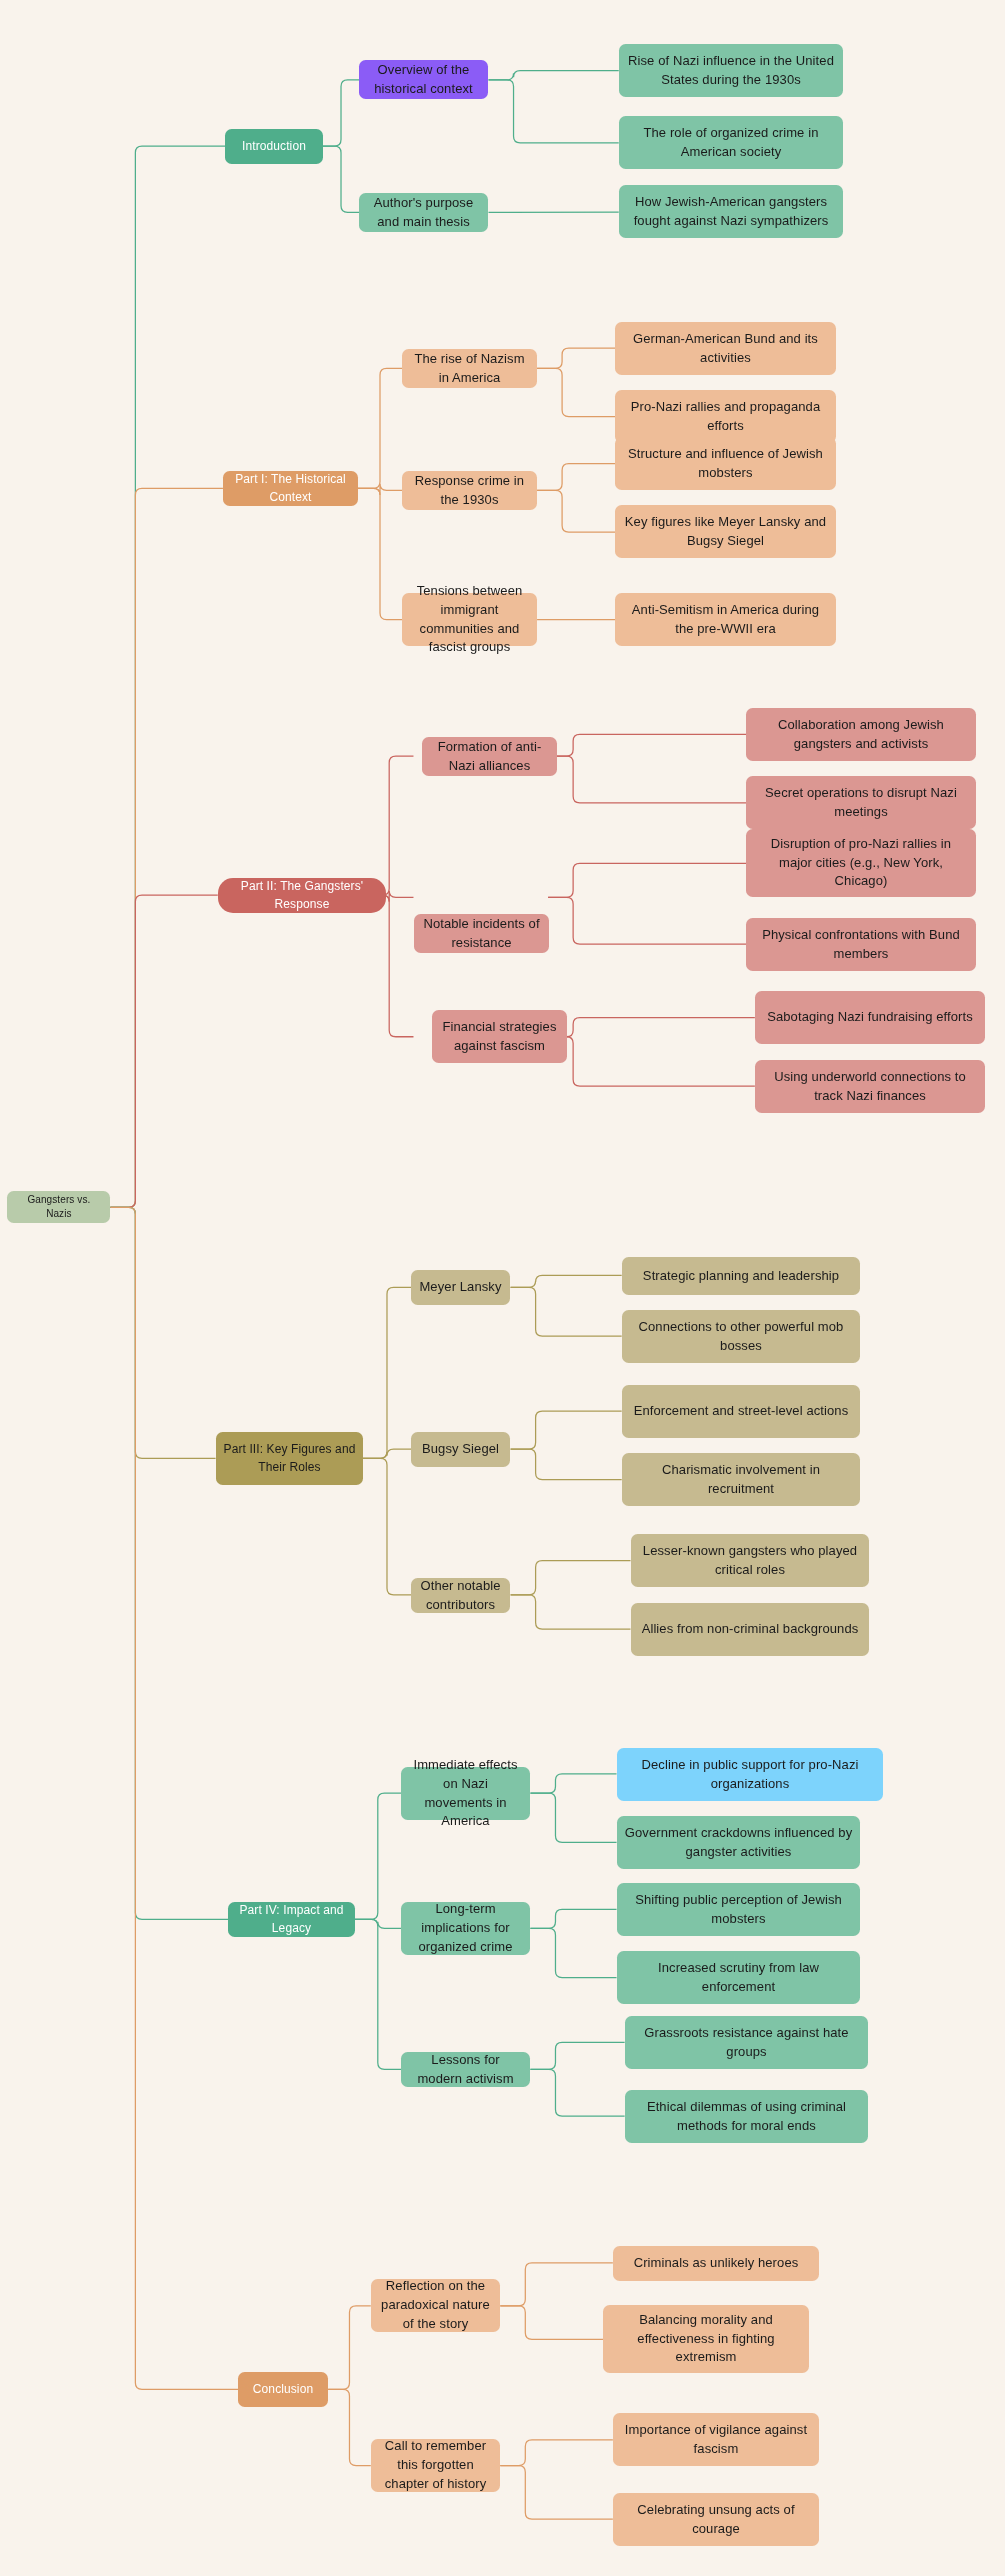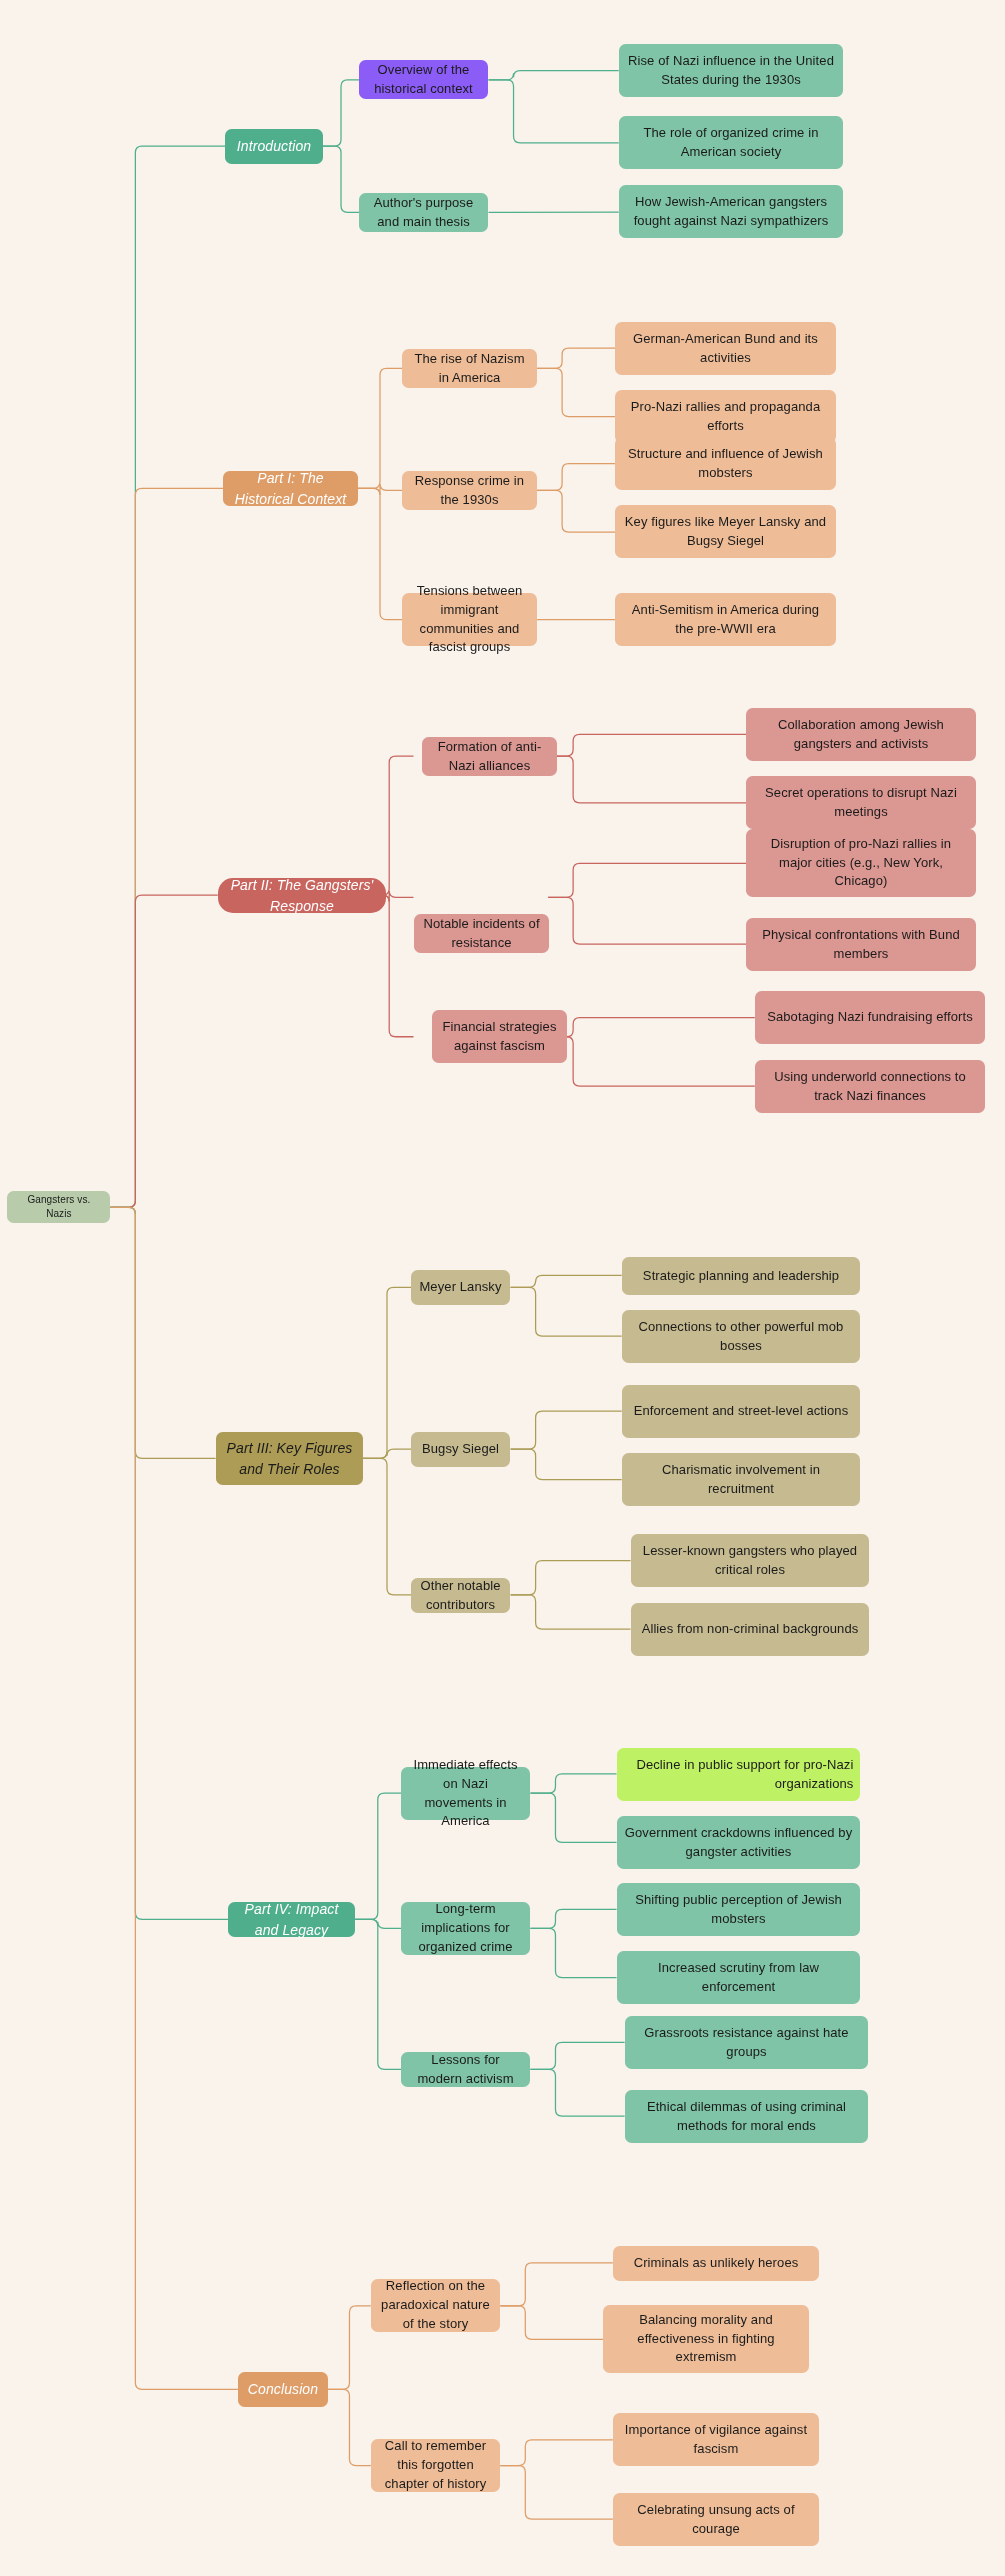--- a/index.html
+++ b/index.html
@@ -21,21 +21,21 @@
     justify-content:center;
     text-align:center;
     line-height:1.45;
     padding:3.7px 6.6px;
     color:#1b1b1b;
     font-size:13px;
     letter-spacing:0.1px;
     z-index:2;
   }
   .node.root{font-size:10px;}
-  .node.l1{color:#ffffff;font-size:14px;font-style:italic;}
+  .node.l1{color:#ffffff;font-size:12px;}
   .node.l1.olive{color:#1b1b1b;}
 </style>
 </head>
 <body>
 
 <div id="canvas">
   <svg id="links" xmlns="http://www.w3.org/2000/svg" viewBox="0 0 1366 3501" width="1005" height="2576">
       <path d="M 150 1641 L 175 1641 Q 184 1641 184 1632 L 184 207.5 Q 184 198.5 193 198.5 L 306 198.5" fill="none" stroke="#4FAE8B" stroke-width="1.7"></path>
       <path d="M 439 198.5 L 454.5 198.5 Q 463.5 198.5 463.5 189.5 L 463.5 117.5 Q 463.5 108.5 472.5 108.5 L 488 108.5" fill="none" stroke="#4FAE8B" stroke-width="1.7"></path>
       <path d="M 664 108.5 L 689 108.5 Q 698 108.5 698 99.5 L 698 105 Q 698 96 707 96 L 841 96" fill="none" stroke="#4FAE8B" stroke-width="1.7"></path>
@@ -121,21 +121,21 @@
       <div class="node l3" style="left: 622px; top: 1257px; width: 238px; height: 38px; background: rgb(198, 186, 144); color: rgb(27, 27, 27);">Strategic planning and leadership</div>
       <div class="node l3" style="left: 622px; top: 1310px; width: 238px; height: 53px; background: rgb(198, 186, 144); color: rgb(27, 27, 27);">Connections to other powerful mob bosses</div>
       <div class="node l2" style="left: 411px; top: 1432px; width: 99px; height: 35px; background: rgb(198, 186, 144); color: rgb(27, 27, 27);">Bugsy Siegel</div>
       <div class="node l3" style="left: 622px; top: 1385px; width: 238px; height: 53px; background: rgb(198, 186, 144); color: rgb(27, 27, 27);">Enforcement and street-level actions</div>
       <div class="node l3" style="left: 622px; top: 1453px; width: 238px; height: 53px; background: rgb(198, 186, 144); color: rgb(27, 27, 27);">Charismatic involvement in recruitment</div>
       <div class="node l2" style="left: 411px; top: 1578px; width: 99px; height: 35px; background: rgb(198, 186, 144); color: rgb(27, 27, 27);">Other notable contributors</div>
       <div class="node l3" style="left: 631px; top: 1534px; width: 238px; height: 53px; background: rgb(198, 186, 144); color: rgb(27, 27, 27);">Lesser-known gangsters who played critical roles</div>
       <div class="node l3" style="left: 631px; top: 1603px; width: 238px; height: 53px; background: rgb(198, 186, 144); color: rgb(27, 27, 27);">Allies from non-criminal backgrounds</div>
       <div class="node l1" style="left: 228px; top: 1902px; width: 127px; height: 35px; background: rgb(79, 174, 139); color: rgb(255, 255, 255);">Part IV: Impact and Legacy</div>
       <div class="node l2" style="left: 401px; top: 1767px; width: 129px; height: 53px; background: rgb(127, 196, 166); color: rgb(27, 27, 27);">Immediate effects on Nazi movements in America</div>
-      <div class="node l3" style="left: 617px; top: 1748px; width: 243px; height: 53px; background: #bef264; color: rgb(27, 27, 27); text-align: right;">Decline in public support for pro-Nazi organizations</div>
+      <div class="node l3" style="left: 617px; top: 1748px; width: 266px; height: 53px; background: #7dd3fc; color: rgb(27, 27, 27);">Decline in public support for pro-Nazi organizations</div>
       <div class="node l3" style="left: 617px; top: 1816px; width: 243px; height: 53px; background: rgb(127, 196, 166); color: rgb(27, 27, 27);">Government crackdowns influenced by gangster activities</div>
       <div class="node l2" style="left: 401px; top: 1902px; width: 129px; height: 53px; background: rgb(127, 196, 166); color: rgb(27, 27, 27);">Long-term implications for organized crime</div>
       <div class="node l3" style="left: 617px; top: 1883px; width: 243px; height: 53px; background: rgb(127, 196, 166); color: rgb(27, 27, 27);">Shifting public perception of Jewish mobsters</div>
       <div class="node l3" style="left: 617px; top: 1951px; width: 243px; height: 53px; background: rgb(127, 196, 166); color: rgb(27, 27, 27);">Increased scrutiny from law enforcement</div>
       <div class="node l2" style="left: 401px; top: 2052px; width: 129px; height: 35px; background: rgb(127, 196, 166); color: rgb(27, 27, 27);">Lessons for modern activism</div>
       <div class="node l3" style="left: 625px; top: 2016px; width: 243px; height: 53px; background: rgb(127, 196, 166); color: rgb(27, 27, 27);">Grassroots resistance against hate groups</div>
       <div class="node l3" style="left: 625px; top: 2090px; width: 243px; height: 53px; background: rgb(127, 196, 166); color: rgb(27, 27, 27);">Ethical dilemmas of using criminal methods for moral ends</div>
       <div class="node l1" style="left: 238px; top: 2372px; width: 90px; height: 35px; background: rgb(222, 156, 102); color: rgb(255, 255, 255);">Conclusion</div>
       <div class="node l2" style="left: 371px; top: 2279px; width: 129px; height: 53px; background: rgb(238, 189, 152); color: rgb(27, 27, 27);">Reflection on the paradoxical nature of the story</div>
       <div class="node l3" style="left: 613px; top: 2246px; width: 206px; height: 35px; background: rgb(238, 189, 152); color: rgb(27, 27, 27);">Criminals as unlikely heroes</div>

